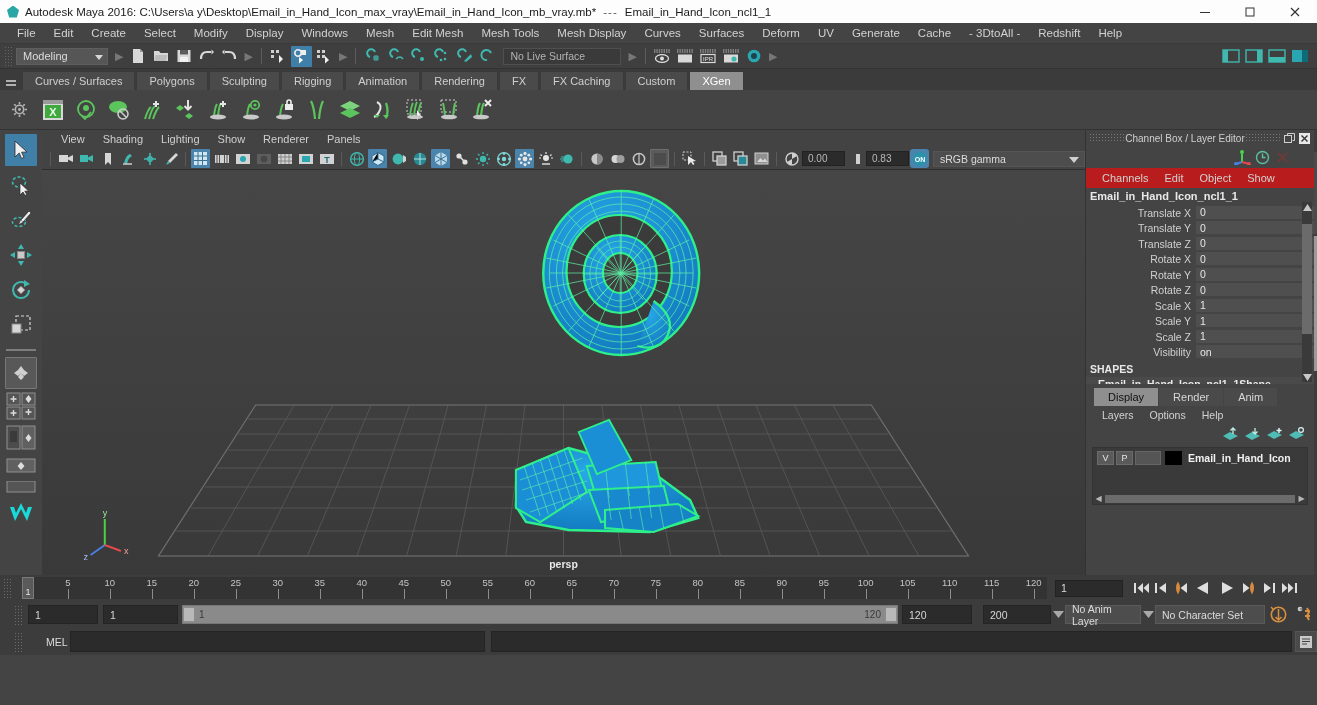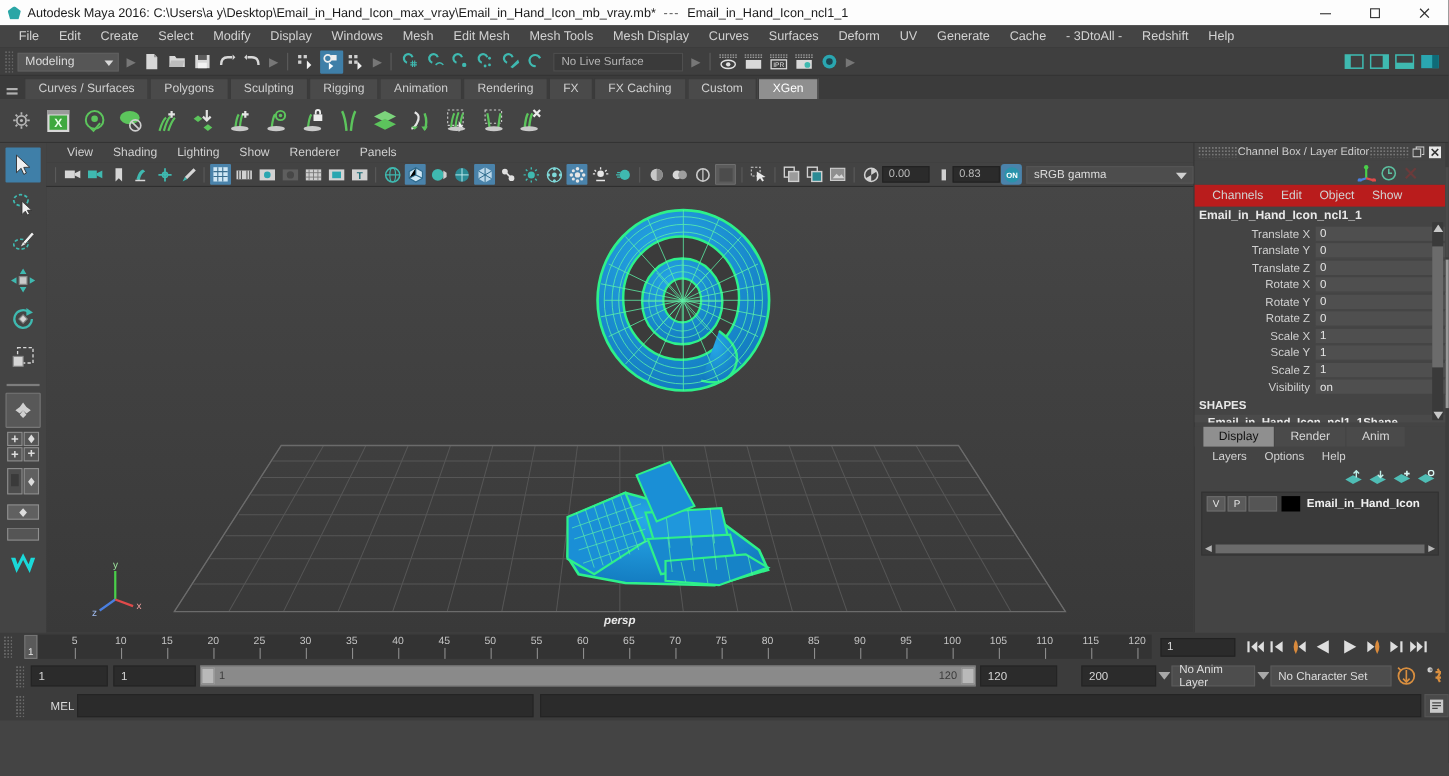--- a/index.html
+++ b/index.html
@@ -160,21 +160,21 @@
     position:absolute; right:5px; top:5px;
     border-left: 5px solid transparent; border-right: 5px solid transparent;
     border-top: 6px solid #d0d0d0;
   }
   .viewport {
     flex: 1; position: relative; overflow: hidden;
     background: #3f3f3f;
   }
   .persp-label {
     position: absolute; left: 0; right: 0; bottom: 5px; text-align: center;
-    color: #e8e8e8; font-size: 10.5px; font-weight: bold; font-style: italic;
+    color: #e8e8e8; font-size: 10.5px; font-weight: bold;
   }
 
   
   .rightpanel {
     width: 245px; flex: 0 0 245px; background: #444; display: flex;
     border-left: 1px solid #333;
   }
   .rp-main { flex: 1; display: flex; flex-direction: column; min-width: 0; }
   .rp-tabs { width: 16px; flex: 0 0 16px; background: #3d3d3d; padding-top: 22px; }
   .vtab {
@@ -1404,21 +1404,21 @@
     <div class="rfield" style="width:70px;margin-left:6px;">1</div>
     <div class="rfield" style="width:75px;margin-left:5px;">1</div>
     <div class="rangebar">
       <div class="rb-handle"></div>
       <div class="rb-lbl">1</div>
       <div style="flex:1"></div>
       <div class="rb-lbl">120</div>
       <div class="rb-handle"></div>
     </div>
     <div class="rfield" style="width:70px;">120</div>
-    <div class="rfield" style="width:68px;margin-left:22px;">200</div>
+    <div class="rfield" style="width:68px;margin-left:11px;">200</div>
     <div class="dropmini">
       <svg width="11" height="7" viewBox="0 0 11 7">
           <path d="M0 0 L11 0 L5.5 7z" fill="#a8a8a8"></path>
         </svg>
     </div>
     <div class="selbox" style="width:76px;">No Anim Layer</div>
     <div class="dropmini">
       <svg width="11" height="7" viewBox="0 0 11 7">
           <path d="M0 0 L11 0 L5.5 7z" fill="#a8a8a8"></path>
         </svg>

